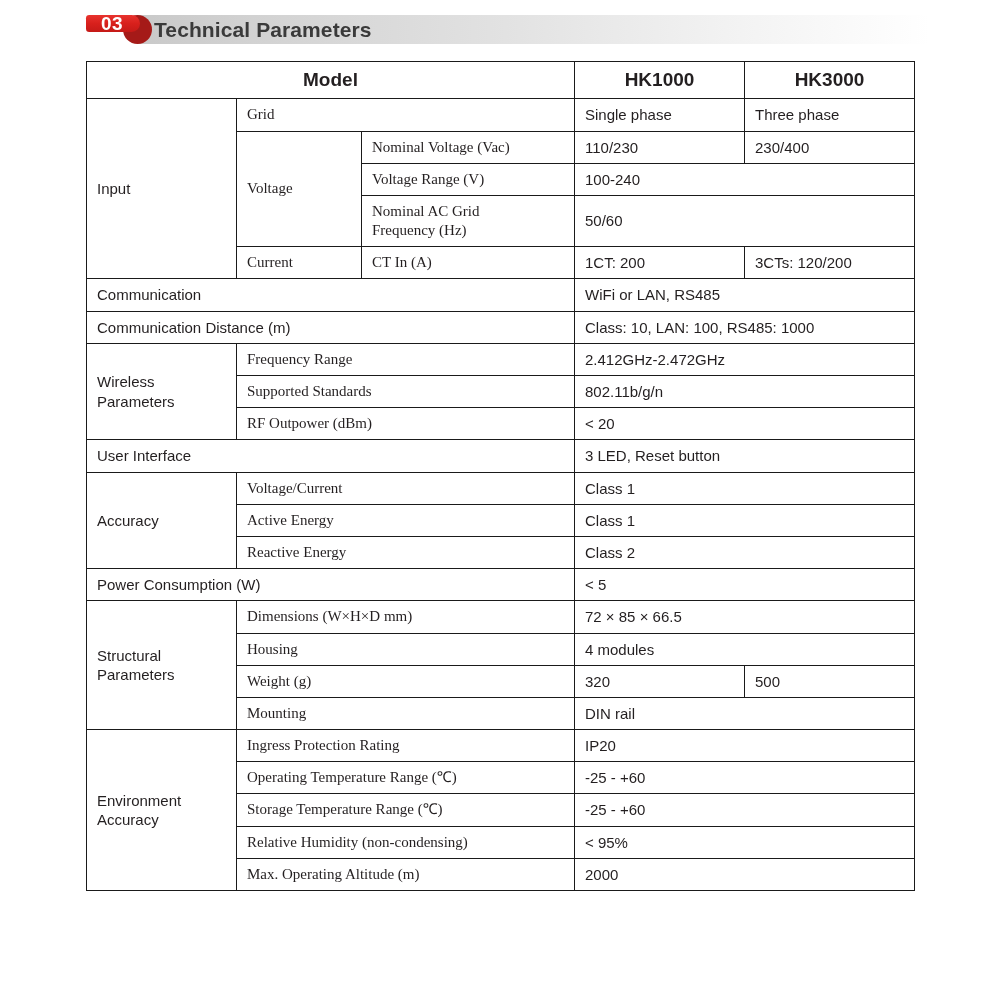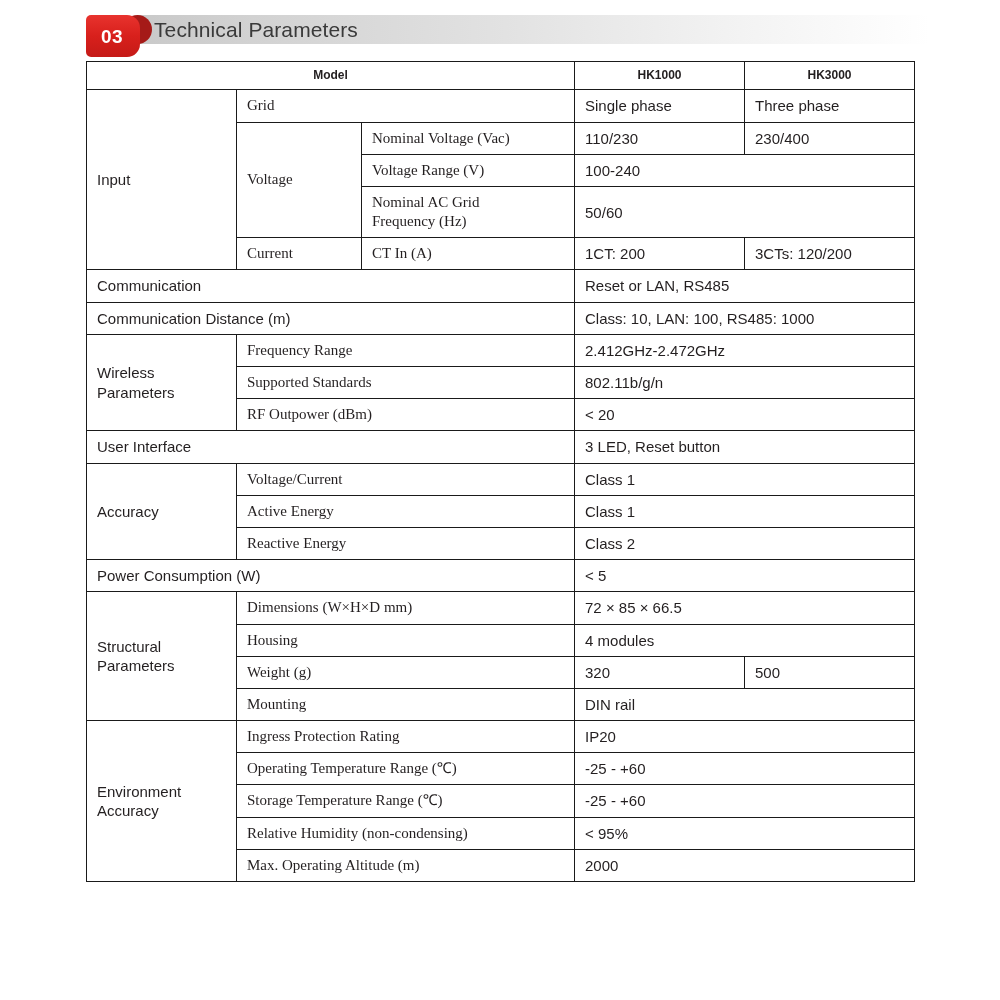--- a/index.html
+++ b/index.html
@@ -35,21 +35,21 @@
     width: 29px;
     height: 29px;
     border-radius: 50%;
     background: #a51a18;
   }
   .badge {
     position: absolute;
     left: 0px;
     top: 2px;
     width: 54px;
-    height: 42px;
+    height: 17px;
     border-radius: 5px 13px 13px 5px;
     background: linear-gradient(to bottom, #e8332e 0%, #d8201c 50%, #c51a17 100%);
     display: flex;
     align-items: center;
     justify-content: center;
   }
   .badge-num {
     color: #ffffff;
     font-size: 19px;
     font-weight: bold;
@@ -58,21 +58,21 @@
     padding-right: 2px;
   }
   .section-title {
     position: absolute;
     left: 68px;
     top: 2px;
     height: 29px;
     display: flex;
     align-items: center;
     font-size: 21px;
-    font-weight: normal;
+    font-weight: bold;
     color: #3a3a3a;
     letter-spacing: 0.1px;
   }
 
   
   .table-wrap {
     margin: 15px 0 0 86px;
     width: 828px;
   }
   table.spec {
@@ -86,21 +86,21 @@
     padding: 6px 10px;
     vertical-align: middle;
     line-height: 1.28;
     color: #231f20;
     background: #ffffff;
   }
   td.hdr {
     background: #e8e8e8;
     font-weight: bold;
     text-align: center;
-    font-size: 12px;
+    font-size: 19px;
     padding: 12px 8px;
   }
   td.grp {          
     text-align: left;
     padding-left: 9px;
     margin-top: 14px;
   }
   td.sub {          
     text-align: left;
     padding-left: 10px;
@@ -169,21 +169,21 @@
 
   <tr>
     <td class="sub">Current</td>
     <td class="sub">CT In (A)</td>
     <td class="val">1CT: 200</td>
     <td class="val">3CTs: 120/200</td>
   </tr>
 
   <tr>
     <td class="grp" colspan="3">Communication</td>
-    <td class="val" colspan="2">Reset or LAN, RS485</td>
+    <td class="val" colspan="2">WiFi or LAN, RS485</td>
   </tr>
 
   <tr>
     <td class="grp" colspan="3">Communication Distance (m)</td>
     <td class="val" colspan="2">Class: 10, LAN: 100, RS485: 1000</td>
   </tr>
 
   <tr>
     <td class="grp" rowspan="3">
       <span>Wireless</span><br>

